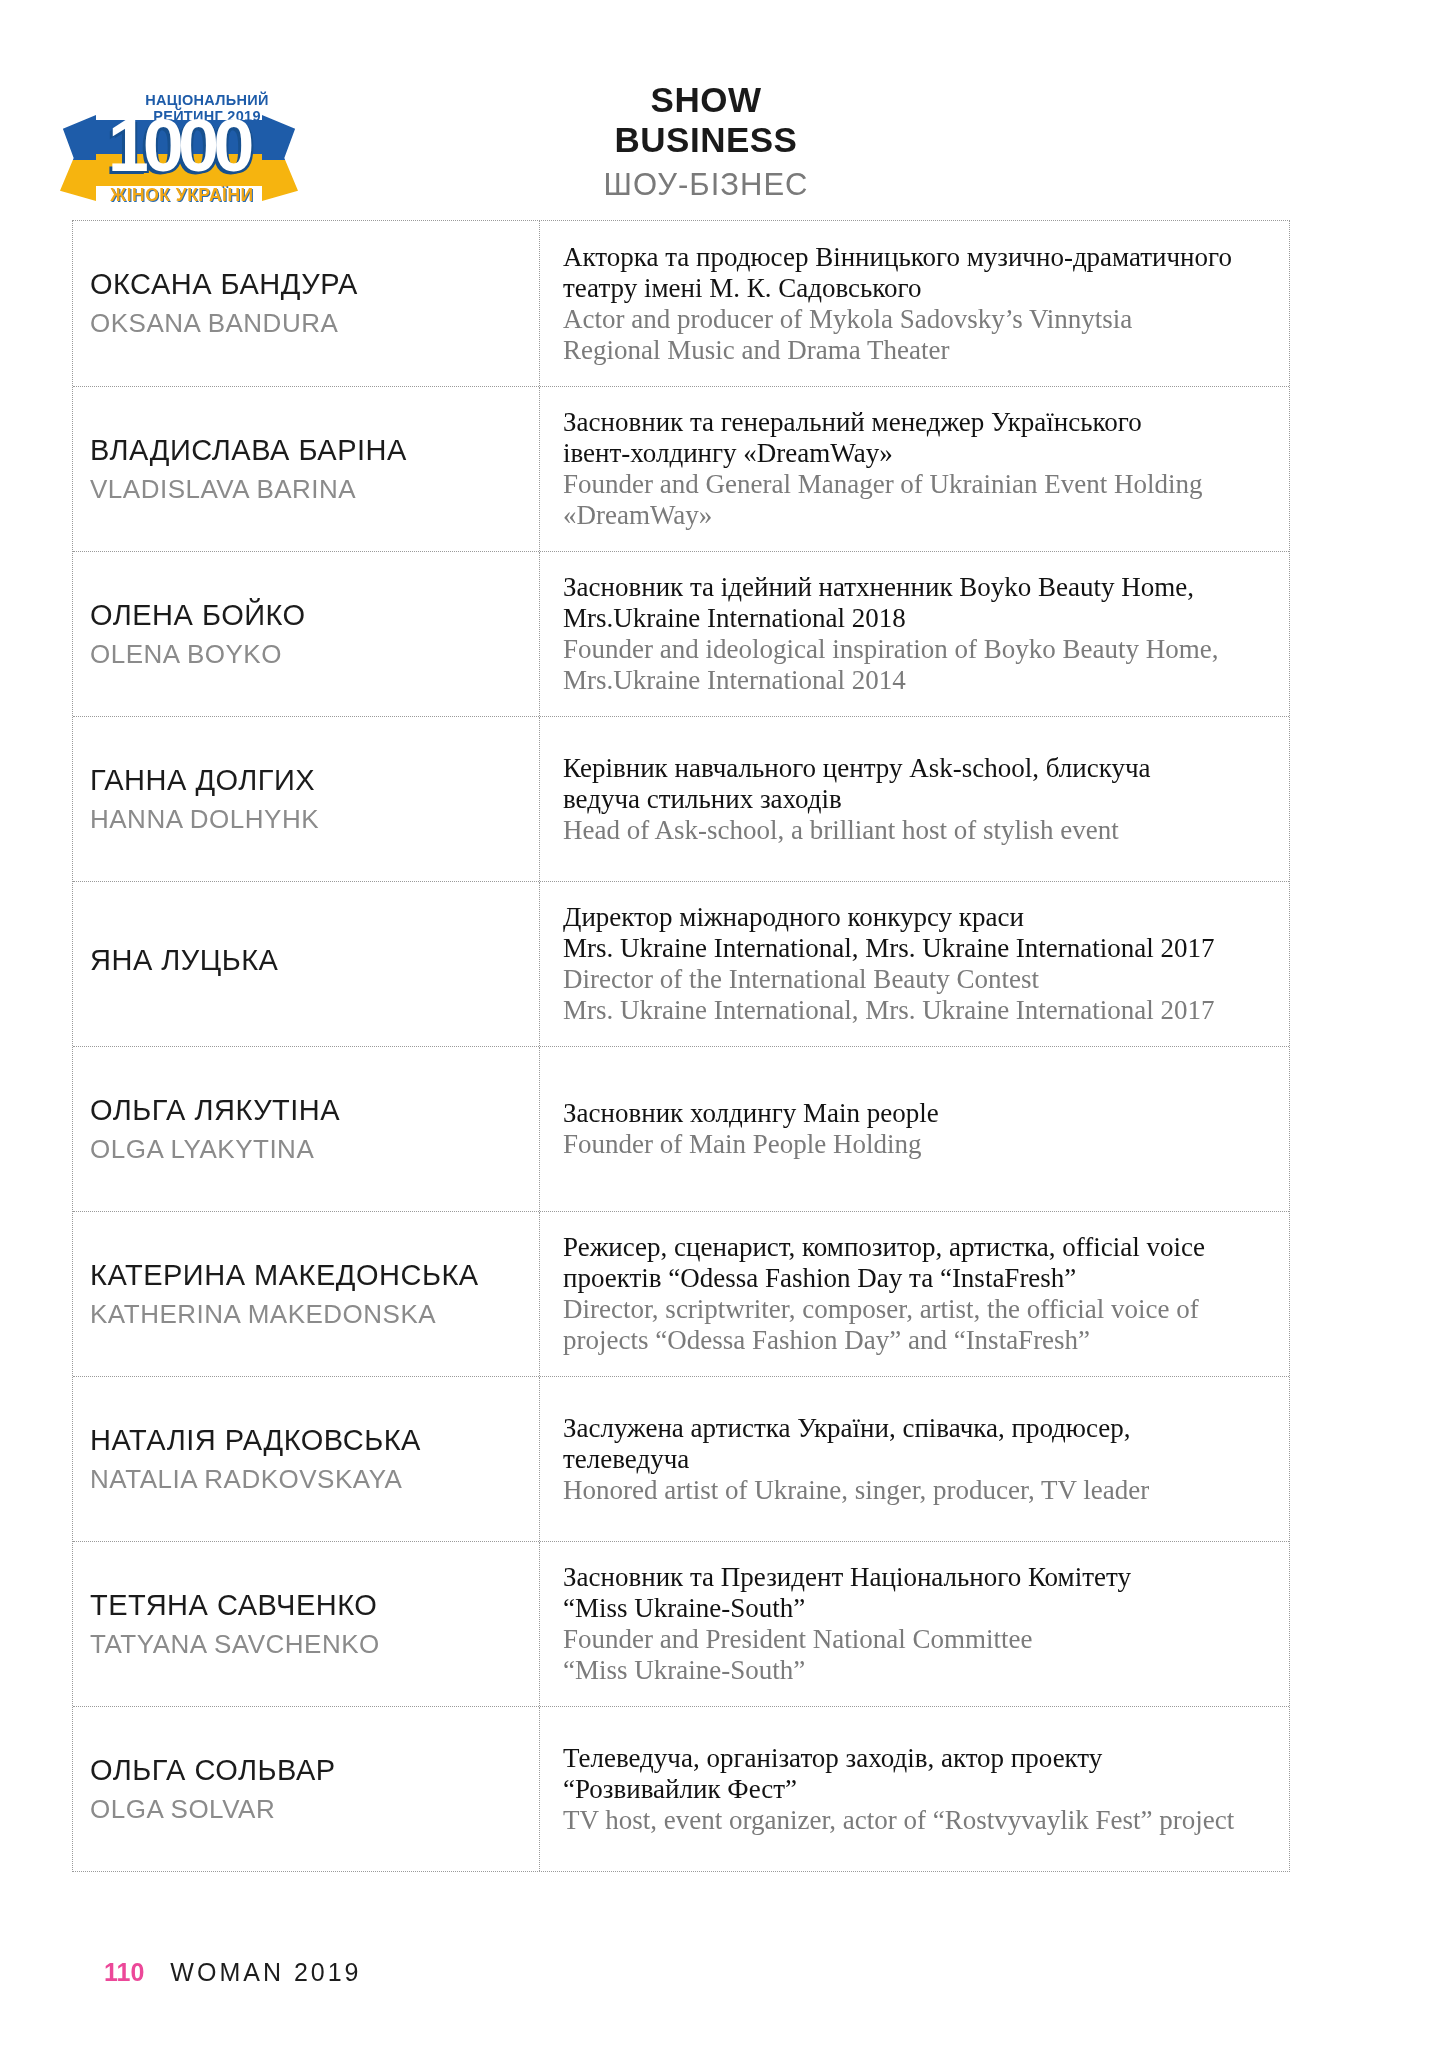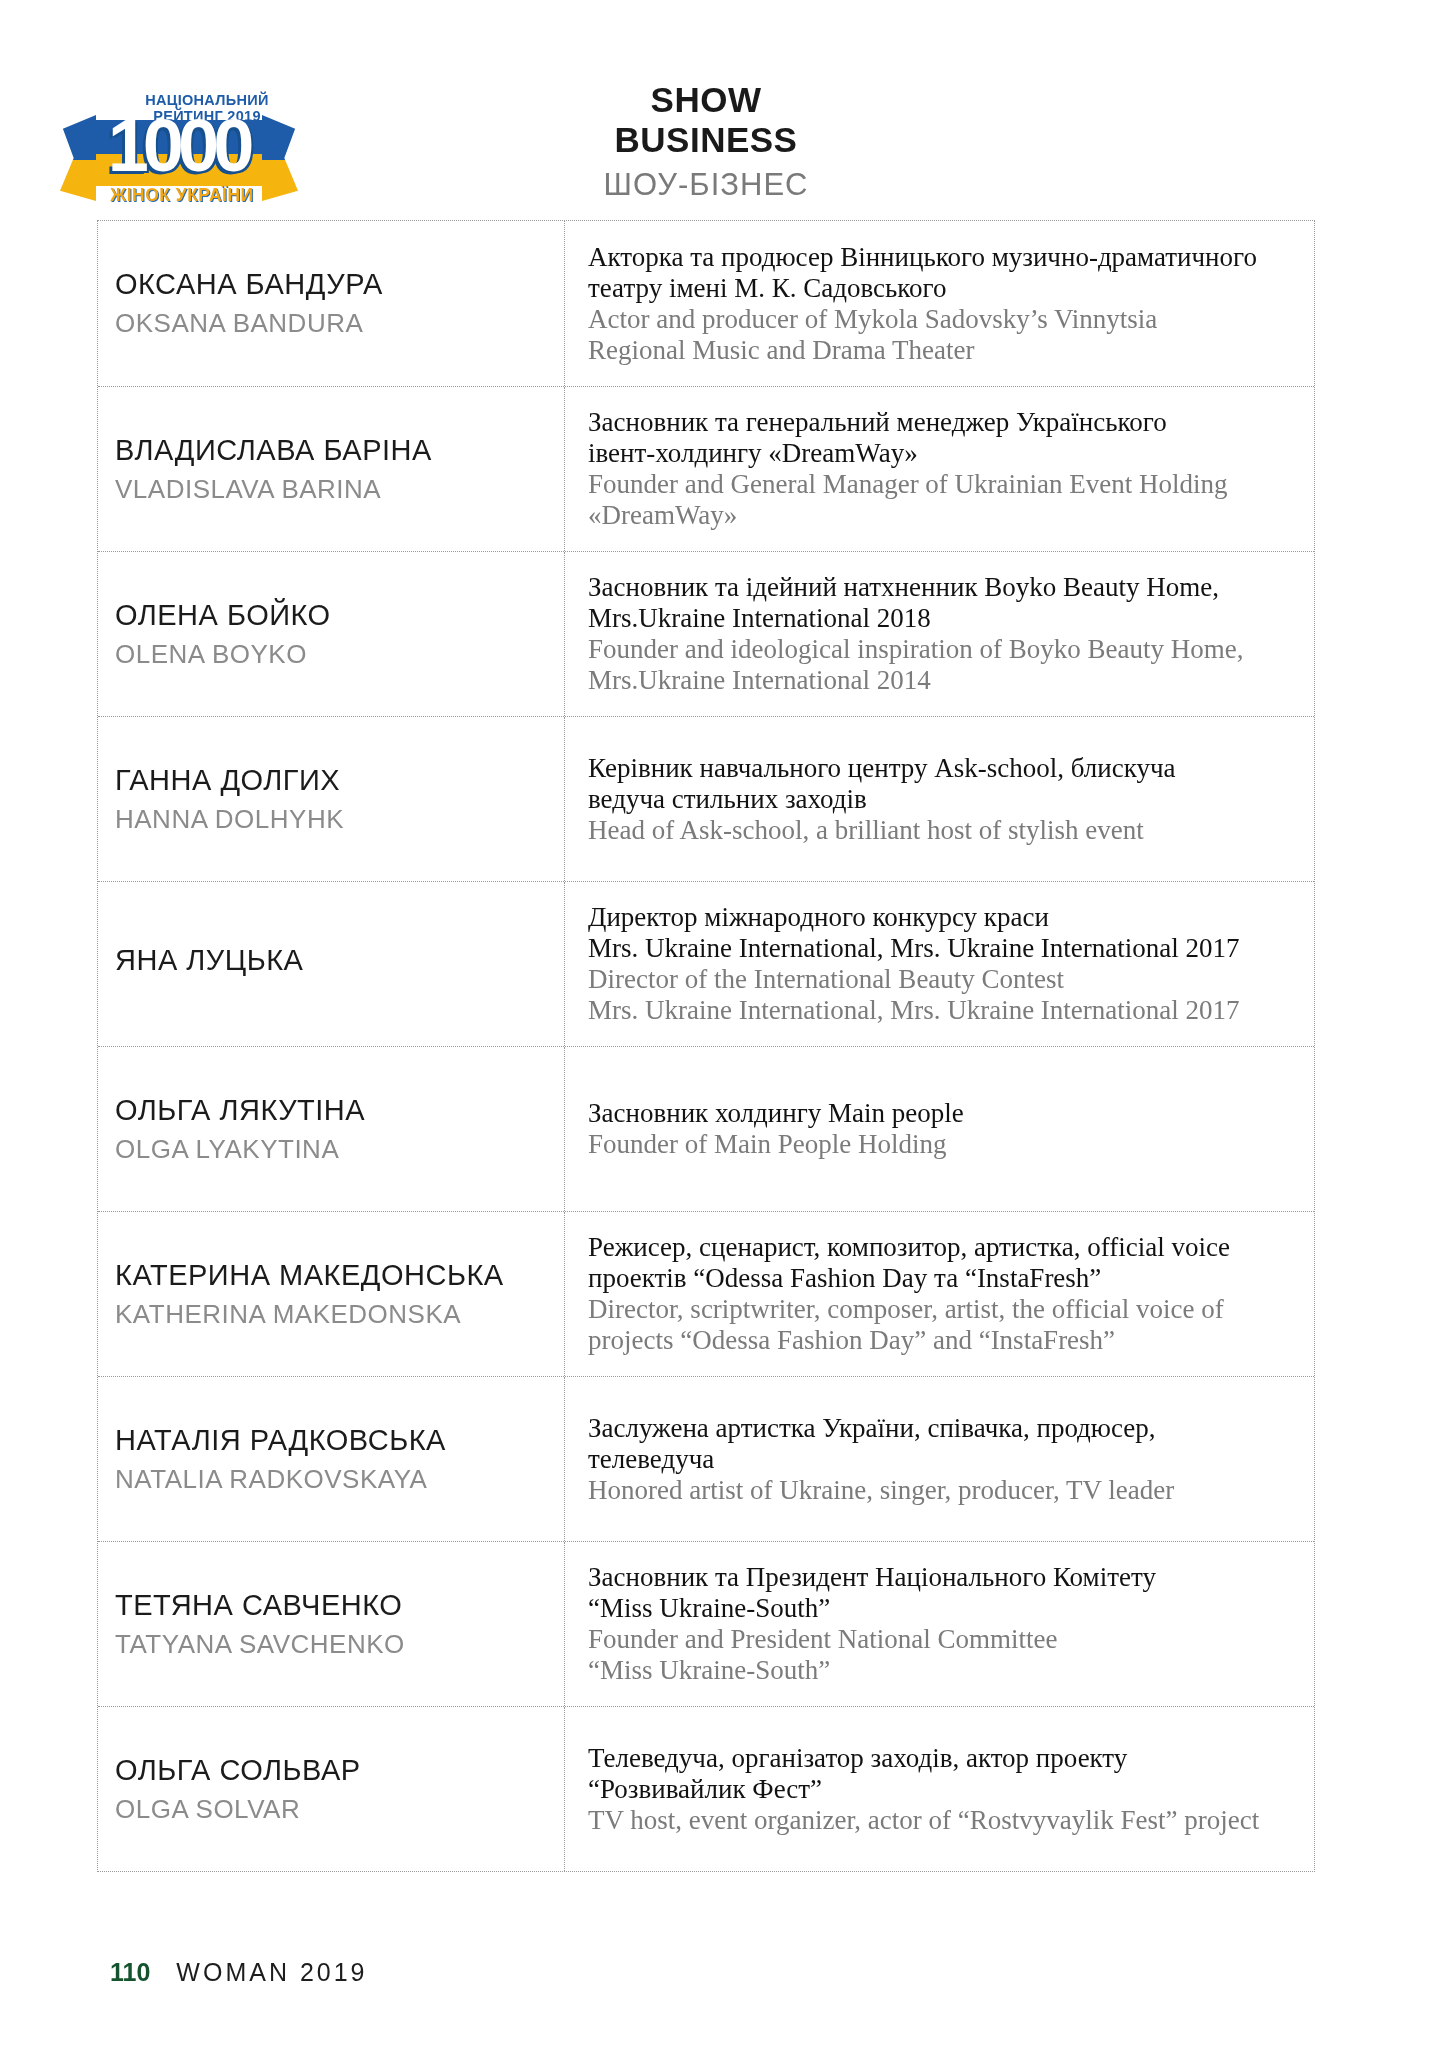--- a/index.html
+++ b/index.html
@@ -39,40 +39,40 @@
     text-shadow:1px 1px 0 #2b6cb3;white-space:nowrap;
   }
 
   
   .section-title{position:absolute;left:560px;top:80px;width:292px;text-align:center;}
   .section-title .en{font-size:35px;font-weight:bold;letter-spacing:.5px;color:#1a1a1a;}
   .section-title .ua{font-size:31px;color:#7a7a7a;letter-spacing:1px;margin-top:7px;}
 
   
   .people-table{
-    position:absolute;left:97px;top:220px;width:1218px;
+    position:absolute;left:72px;top:220px;width:1218px;
     border:1px dotted var(--border-gray);
   }
   .row{display:flex;min-height:165px;}
   .row + .row{border-top:1px dotted var(--border-gray);}
   .cell{display:flex;flex-direction:column;justify-content:center;}
   .name-cell{width:467px;border-right:1px dotted var(--border-gray);padding:14px 10px 14px 17px;}
   .desc-cell{flex:1;padding:14px 12px 14px 23px;}
   .name-ua{font-size:29px;color:#1b1b1b;letter-spacing:.5px;margin-bottom:7px;}
   .name-en{font-size:26px;color:#8b8b8b;letter-spacing:.5px;}
   .desc-ua,.desc-en{
     font-family:"Liberation Serif",serif;font-size:27px;line-height:31px;
     white-space:pre-line;
   }
   .desc-ua{color:#121212;}
   .desc-en{color:#7b7b7b;}
 
   
   .footer{position:absolute;left:104px;top:1958px;display:flex;align-items:baseline;gap:26px;}
-  .footer .page-num{font-size:25px;font-weight:bold;color:#14532d;margin-left:6px;}
+  .footer .page-num{font-size:25px;font-weight:bold;color:#ec4899;}
   .footer .edition{font-size:25px;color:#1d1d1d;letter-spacing:3px;}
 </style>
 </head>
 <body>
 
 <div class="logo">
   <div class="logo-top">НАЦІОНАЛЬНИЙ
 РЕЙТИНГ 2019</div>
   <div class="logo-ribbon"></div>
   <div class="wing wing-left"></div>

